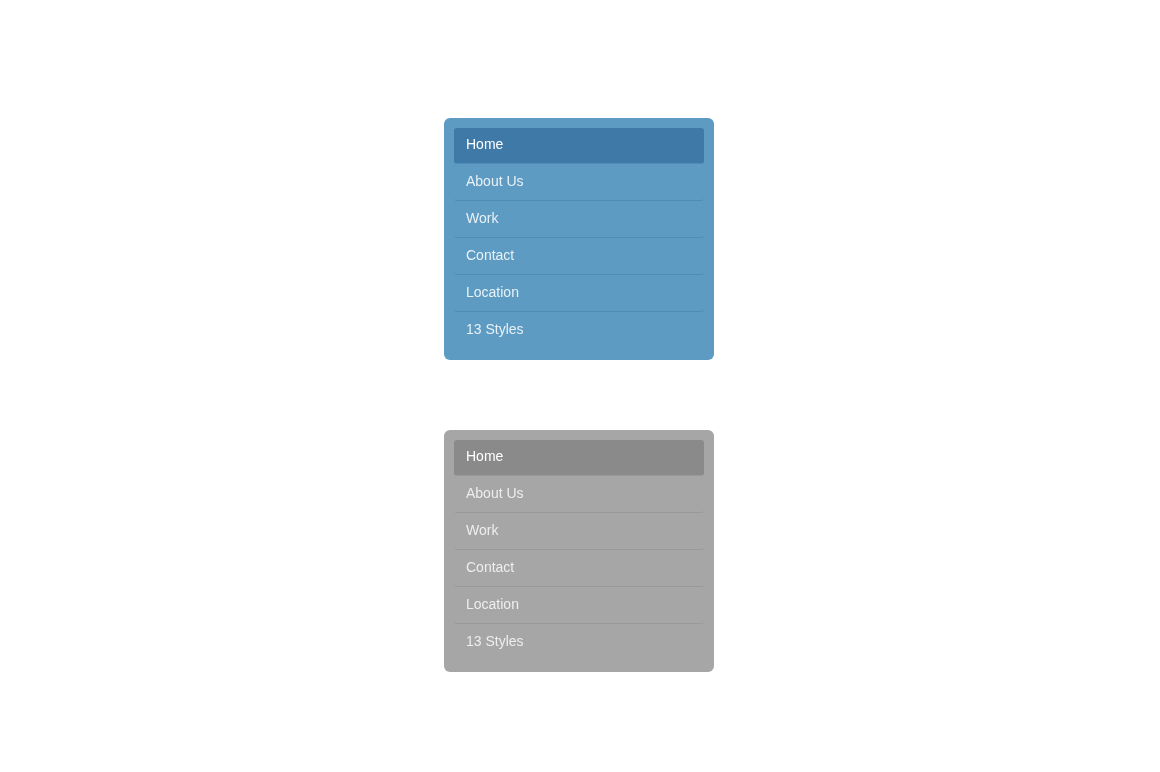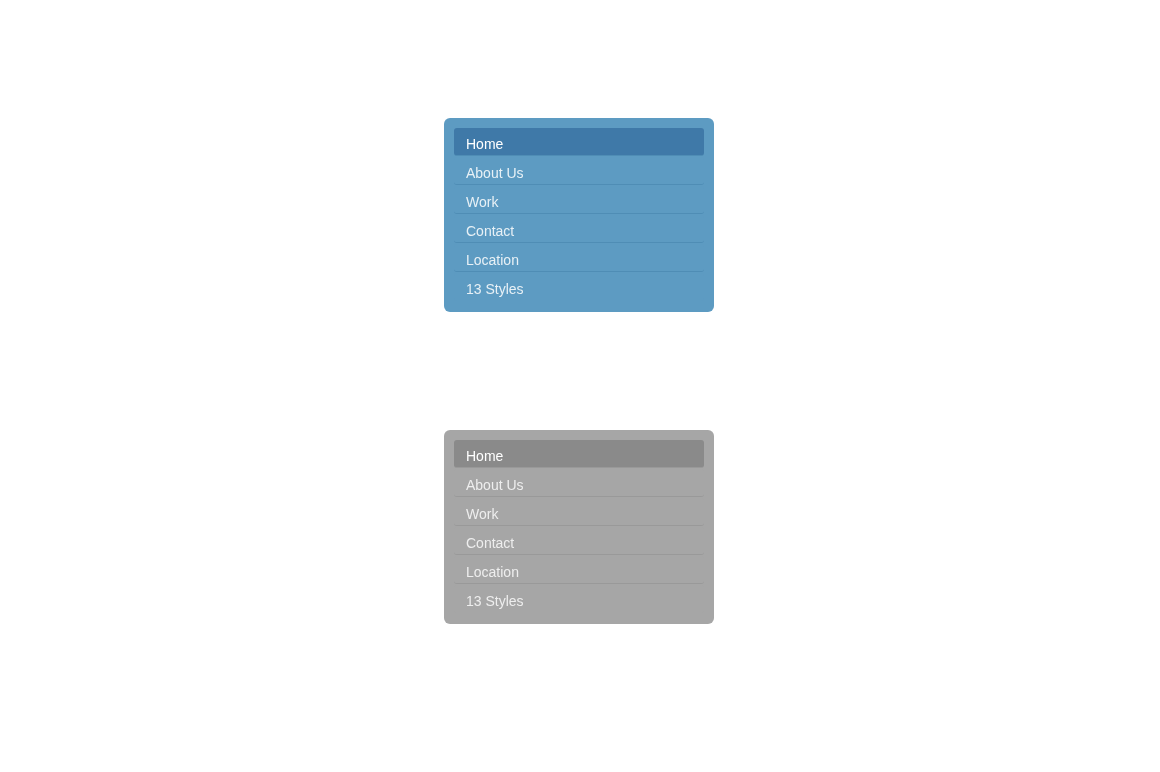--- a/index.html
+++ b/index.html
@@ -25,21 +25,21 @@
       top: 118px;
       background: #5d9bc2;
     }
     .menu-gray {
       left: 444px;
       top: 430px;
       background: #a6a6a6;
     }
     .menu-item {
       display: block;
-      height: 28px;
+      height: 36px;
       line-height: 32px;
       padding: 0 12px;
       color: #eef4f8;
       font-size: 14px;
       cursor: pointer;
       border-radius: 3px;
       margin-bottom: 1px;
     }
     .menu-blue .menu-item {
       background: #5d9bc2;

